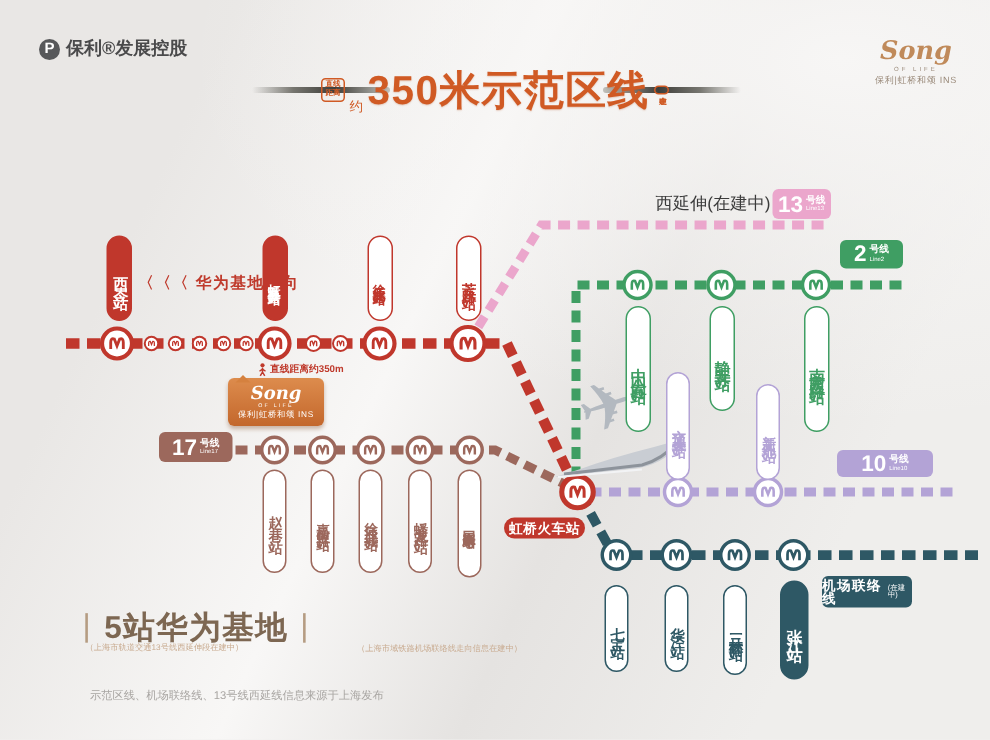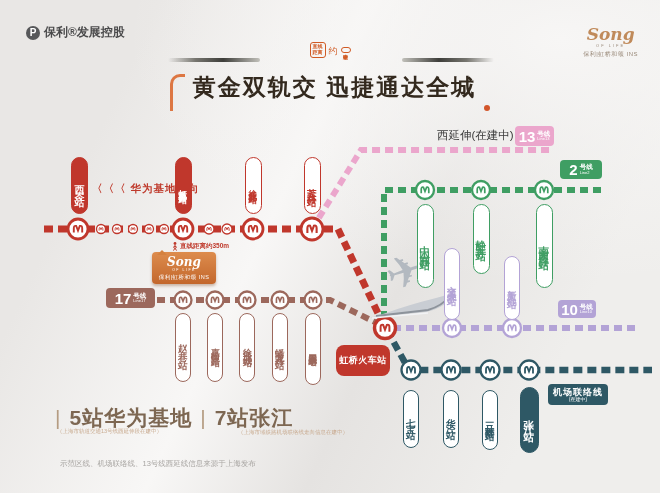--- a/index.html
+++ b/index.html
@@ -35,21 +35,21 @@
   #map-svg{position:absolute;inset:0;pointer-events:none;}
   .pill{position:absolute;display:flex;align-items:center;justify-content:center;writing-mode:vertical-rl;text-orientation:upright;
     border:1.6px solid;border-radius:10px;background:#fff;box-sizing:border-box;font-weight:bold;line-height:1;}
   .pill.solid{color:#fff !important;}
   .pill.horiz{writing-mode:horizontal-tb;border:none;border-radius:8px;}
   .badge{position:absolute;display:flex;align-items:center;justify-content:center;border-radius:4px;color:#fff;gap:2px;box-sizing:border-box;}
   .badge-num{font-size:15px;font-weight:bold;}
   .badge-col{display:flex;flex-direction:column;align-items:flex-start;line-height:1;}
   .badge-unit{font-size:6.5px;font-weight:bold;}
   .badge-en{font-size:4px;}
-  .badge.stack{flex-direction:column;gap:0;line-height:1;}
+  .badge.stack{flex-direction:row;gap:0;line-height:1;}
   .badge-label{font-size:9px;font-weight:bold;letter-spacing:1px;}
   .badge-sub{font-size:5px;}
   .bubble{left:55px;top:118px;width:100px;height:25px;background:#cf4238;border-radius:6px;color:#fff;display:flex;align-items:center;justify-content:center;gap:2px;box-shadow:0 2px 3px rgba(120,30,20,.3);}
   .bubble b{font-size:13.5px;letter-spacing:1px;}
   .bubble i{font-style:normal;font-size:8px;}
   .bubble::after{content:'';position:absolute;left:12px;bottom:-9px;border:6px solid transparent;border-top-color:#cf4238;border-left-color:#cf4238;transform:skew(-18deg);}
   .dir-note{left:92px;top:182px;color:#bf3a2c;font-weight:bold;font-size:10.5px;letter-spacing:1px;}
   .dist-note{left:172px;top:242px;color:#bf3a2c;font-size:6.5px;font-weight:bold;display:flex;align-items:center;gap:2px;}
   .logo-box{left:152px;top:252px;width:64px;height:32px;border-radius:4px;background:linear-gradient(180deg,#dd8c4d,#c3672c);color:#fff;display:flex;flex-direction:column;align-items:center;justify-content:center;line-height:1;box-shadow:0 2px 3px rgba(120,60,20,.35);}
   .logo-box::before{content:'';position:absolute;top:-7px;left:5px;border:5px solid transparent;border-bottom-color:#d5813f;}
@@ -85,26 +85,22 @@
   </div>
 
   <div class="abs deco l"></div>
   <div class="abs deco r"></div>
   <div class="abs title-row">
     <span class="t-prefix">
       <span>直线</span><br>
       <span>距离</span>
     </span>
     <span class="t-mark">约</span>
+    <span class="t-main">350米示范区线</span>
     <span class="t-suffix">在建中</span>
-  </div>
-  <div class="abs sub-row">
-    <span class="bracket"></span>
-    <span class="subtitle">黄金双轨交 迅捷通达全城</span>
-    <span class="dot"></span>
   </div>
 
   <div id="map">
     <svg id="map-svg" width="660" height="493" viewBox="0 0 660 493">
         <polyline points="312,229 361,150 552,150" fill="none" stroke="#eba6cc" stroke-width="6" stroke-dasharray="8 5"></polyline>
         <polyline points="601,190 384,190 384,326" fill="none" stroke="#3f9e63" stroke-width="6" stroke-dasharray="8 5"></polyline>
         <polyline points="393,328 638,328" fill="none" stroke="#b3a3d6" stroke-width="6" stroke-dasharray="8 5"></polyline>
         <polyline points="387,330 409,370 652,370" fill="none" stroke="#2e5865" stroke-width="6.5" stroke-dasharray="9 5"></polyline>
         <polyline points="157,300 330,300 383,326" fill="none" stroke="#9c685c" stroke-width="6" stroke-dasharray="8 5"></polyline>
         <polyline points="44,229 338,229 385,328" fill="none" stroke="#c0372c" stroke-width="7" stroke-dasharray="9 5"></polyline>
@@ -200,21 +196,21 @@
       <div class="pill" style="left: 305px; top: 313px; width: 16px; height: 72px; font-size: 8.5px; letter-spacing: 0.5px; border-color: rgb(156, 104, 92); color: rgb(156, 104, 92);">国家会展中心站</div>
       <div class="pill" style="left: 416.5px; top: 204px; width: 17px; height: 84px; font-size: 10.5px; letter-spacing: 3.5px; border-color: rgb(63, 158, 99); color: rgb(63, 158, 99);">中山公园站</div>
       <div class="pill" style="left: 472.5px; top: 204px; width: 17px; height: 70px; font-size: 10.5px; letter-spacing: 3.5px; border-color: rgb(63, 158, 99); color: rgb(63, 158, 99);">静安寺站</div>
       <div class="pill" style="left: 535.5px; top: 204px; width: 17px; height: 84px; font-size: 10.5px; letter-spacing: 3.5px; border-color: rgb(63, 158, 99); color: rgb(63, 158, 99);">南京西路站</div>
       <div class="pill" style="left: 444px; top: 248px; width: 16px; height: 72px; font-size: 9.5px; letter-spacing: 2.5px; border-color: rgb(179, 163, 214); color: rgb(179, 163, 214);">交通大学站</div>
       <div class="pill" style="left: 504px; top: 256px; width: 16px; height: 64px; font-size: 9.5px; letter-spacing: 3px; border-color: rgb(179, 163, 214); color: rgb(179, 163, 214);">新天地站</div>
       <div class="pill" style="left: 403px; top: 390px; width: 16px; height: 58px; font-size: 9.5px; letter-spacing: 6px; border-color: rgb(46, 88, 101); color: rgb(46, 88, 101);">七宝站</div>
       <div class="pill" style="left: 443px; top: 390px; width: 16px; height: 58px; font-size: 9.5px; letter-spacing: 6px; border-color: rgb(46, 88, 101); color: rgb(46, 88, 101);">华泾站</div>
       <div class="pill" style="left: 482px; top: 390px; width: 16px; height: 60px; font-size: 9.5px; letter-spacing: 3px; border-color: rgb(46, 88, 101); color: rgb(46, 88, 101);">三林南站</div>
       <div class="pill solid" style="left: 519.5px; top: 387px; width: 19px; height: 66px; font-size: 10.5px; letter-spacing: 6px; border-color: rgb(46, 88, 101); color: rgb(46, 88, 101); background: rgb(46, 88, 101);">张江站</div>
-      <div class="pill solid horiz" style="left: 336px; top: 345px; width: 54px; height: 31px; font-size: 9px; letter-spacing: 0.5px; border-color: rgb(192, 55, 44); color: rgb(192, 55, 44); background: rgb(192, 55, 44);">虹桥火车站</div>
+      <div class="pill solid horiz" style="left: 336px; top: 345px; width: 54px; height: 14px; font-size: 9px; letter-spacing: 0.5px; border-color: rgb(192, 55, 44); color: rgb(192, 55, 44); background: rgb(192, 55, 44);">虹桥火车站</div>
       <div class="badge" style="left: 106px; top: 288px; width: 49px; height: 20px; background: rgb(156, 104, 92);">
         <span class="badge-num">17</span>
         <span class="badge-col">
           <span class="badge-unit">号线</span>
           <span class="badge-en">Line17</span>
         </span>
       </div>
       <div class="badge" style="left: 515px; top: 126px; width: 39px; height: 20px; background: rgb(235, 166, 204);">
         <span class="badge-num">13</span>
         <span class="badge-col">
@@ -222,36 +218,35 @@
           <span class="badge-en">Line13</span>
         </span>
       </div>
       <div class="badge" style="left: 560px; top: 160px; width: 42px; height: 19px; background: rgb(63, 158, 99);">
         <span class="badge-num">2</span>
         <span class="badge-col">
           <span class="badge-unit">号线</span>
           <span class="badge-en">Line2</span>
         </span>
       </div>
-      <div class="badge" style="left: 558px; top: 300px; width: 38px; height: 18px; background: rgb(179, 163, 214);">
+      <div class="badge" style="left: 558px; top: 300px; width: 64px; height: 18px; background: rgb(179, 163, 214);">
         <span class="badge-num">10</span>
         <span class="badge-col">
           <span class="badge-unit">号线</span>
           <span class="badge-en">Line10</span>
         </span>
       </div>
       <div class="badge stack" style="left: 548px; top: 384px; width: 60px; height: 21px; background: rgb(46, 88, 101);">
         <span class="badge-label">机场联络线</span>
         <span class="badge-sub">(在建中)</span>
       </div>
     </div>
 
   <div class="abs headline">
     <span class="sep">|</span>
     <span>5站华为基地</span>
     <span class="sep">|</span>
-    <span>7站张江</span>
   </div>
   <div class="abs note l">（上海市轨道交通13号线西延伸段在建中）</div>
   <div class="abs note r">（上海市域铁路机场联络线走向信息在建中）</div>
   <div class="abs source">示范区线、机场联络线、13号线西延线信息来源于上海发布</div>
 
 </div>
 
 </body></html>

